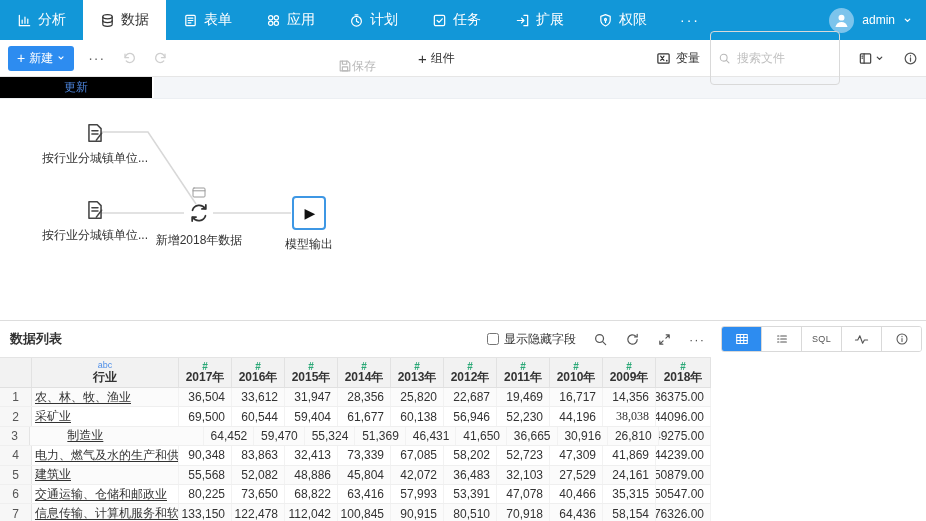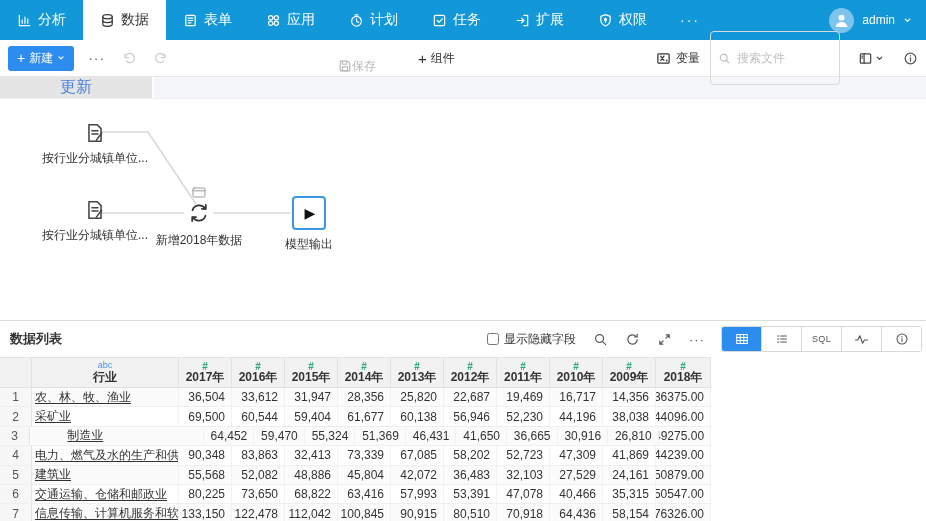--- a/index.html
+++ b/index.html
@@ -38,21 +38,21 @@
   .tb-var{display:flex;align-items:center;gap:5px;color:#333;font-size:12px;cursor:pointer;}
   .searchbox{width:114px;height:24px;border:1px solid #d9d9d9;border-radius:4px;display:flex;align-items:center;
              gap:4px;padding:14px 7px;margin-left:10px;color:#b9b9b9;}
   .searchbox input{border:none;outline:none;width:80px;font-size:12px;color:#666;background:transparent;}
   .searchbox input::placeholder{color:#c0c0c0;}
   .tb-layout{display:flex;align-items:center;gap:2px;color:#444;margin-left:18px;cursor:pointer;}
   .tb-info{color:#555;margin-left:19px;cursor:pointer;}
 
   
   .tabstrip{height:21px;background:#f4f6f9;border-bottom:1px solid #eceff3;display:flex;flex:0 0 auto;}
-  .sheettab{width:152px;background:#e5e5e5;color:#4b82d8;font-size:16px;display:flex;align-items:center;
+  .sheettab{width:152px;background:#000000;color:#4b82d8;font-size:12px;display:flex;align-items:center;
             justify-content:center;border-right:2px solid #fff;cursor:pointer;}
 
   
   .canvas{height:221px;position:relative;background:#fff;flex:0 0 auto;}
   .edges{position:absolute;left:0;top:0;}
   .node{position:absolute;display:flex;flex-direction:column;align-items:center;cursor:pointer;}
   .node .nlabel{font-size:12px;color:#333;white-space:nowrap;margin-top:6px;}
   .docicon{color:#444;}
   .refresh-node{color:#333;}
   .node-badge{position:absolute;left:50%;transform:translateX(-50%);top:-13px;color:#9a9a9a;}
@@ -455,21 +455,21 @@
               <span>采矿业</span>
             </div>
             <div class="td val" style="width: 53px;">69,500</div>
             <div class="td val" style="width: 53px;">60,544</div>
             <div class="td val" style="width: 53px;">59,404</div>
             <div class="td val" style="width: 53px;">61,677</div>
             <div class="td val" style="width: 53px;">60,138</div>
             <div class="td val" style="width: 53px;">56,946</div>
             <div class="td val" style="width: 53px;">52,230</div>
             <div class="td val" style="width: 53px;">44,196</div>
-            <div class="td val" style="width: 53px;">38,038</div>
+            <div class="td val" style="width: 53px; font-family: Liberation Serif, serif;">38,038</div>
             <div class="td val" style="width: 55px;">44096.00</div>
           </div>
           <div class="g-row">
             <div class="td rownum" style="width: 32px;">3</div>
             <div class="td industry" style="width: 147px; margin-left: 34px;">
               <span>制造业</span>
             </div>
             <div class="td val" style="width: 53px;">64,452</div>
             <div class="td val" style="width: 53px;">59,470</div>
             <div class="td val" style="width: 53px;">55,324</div>

